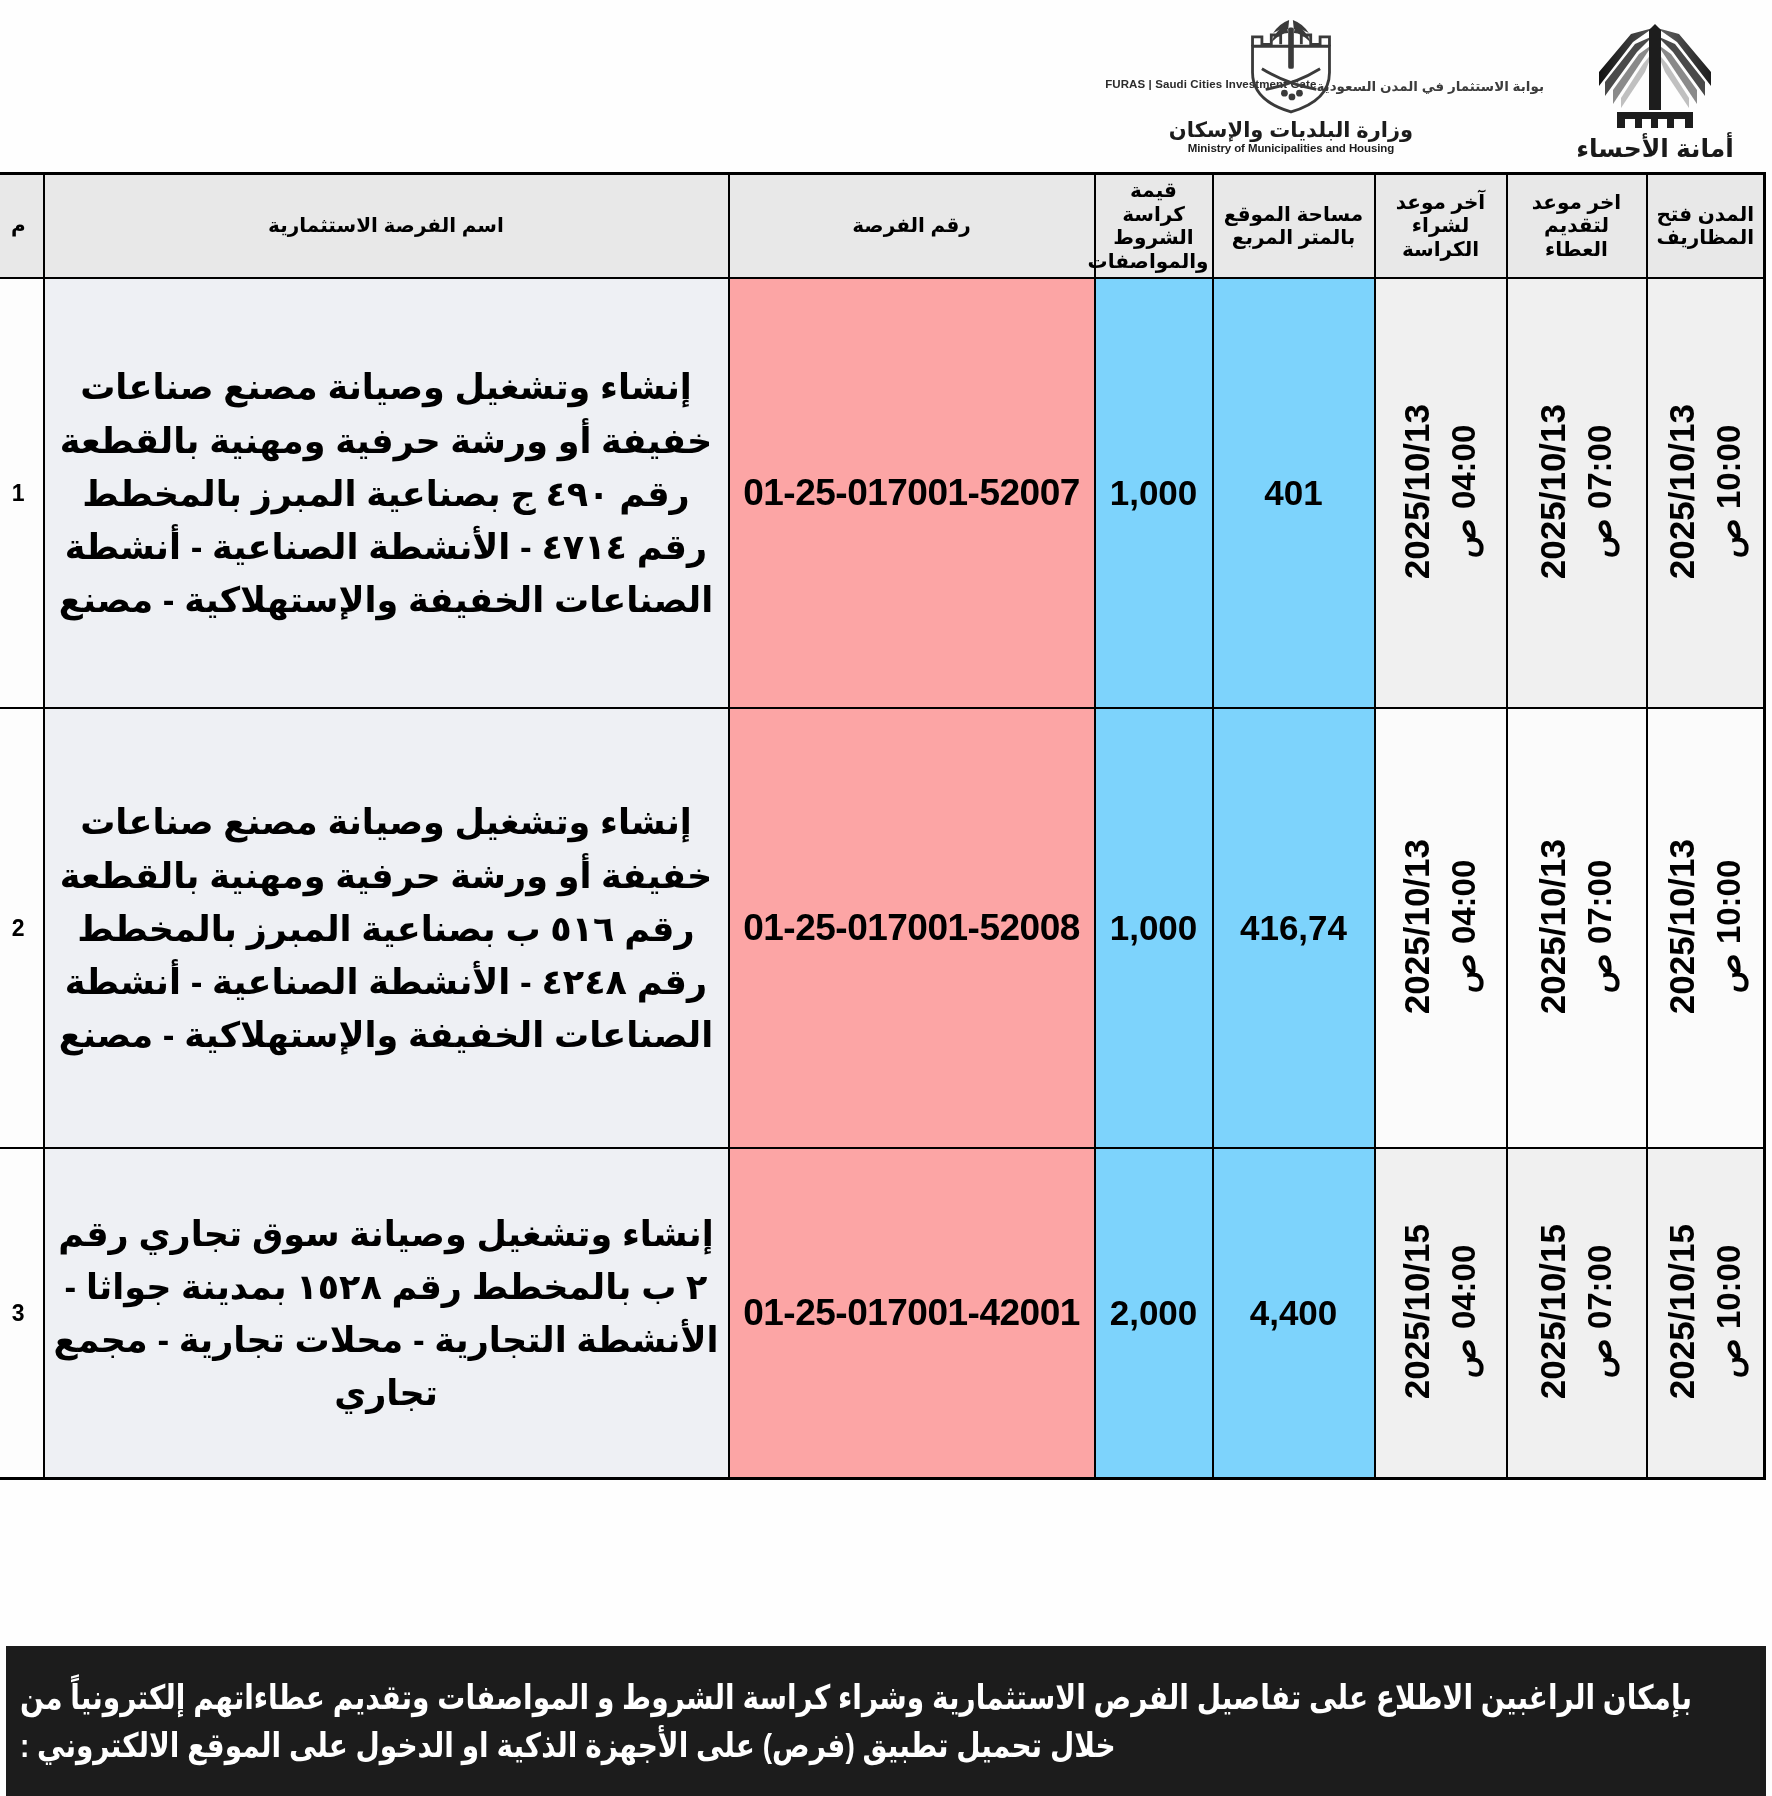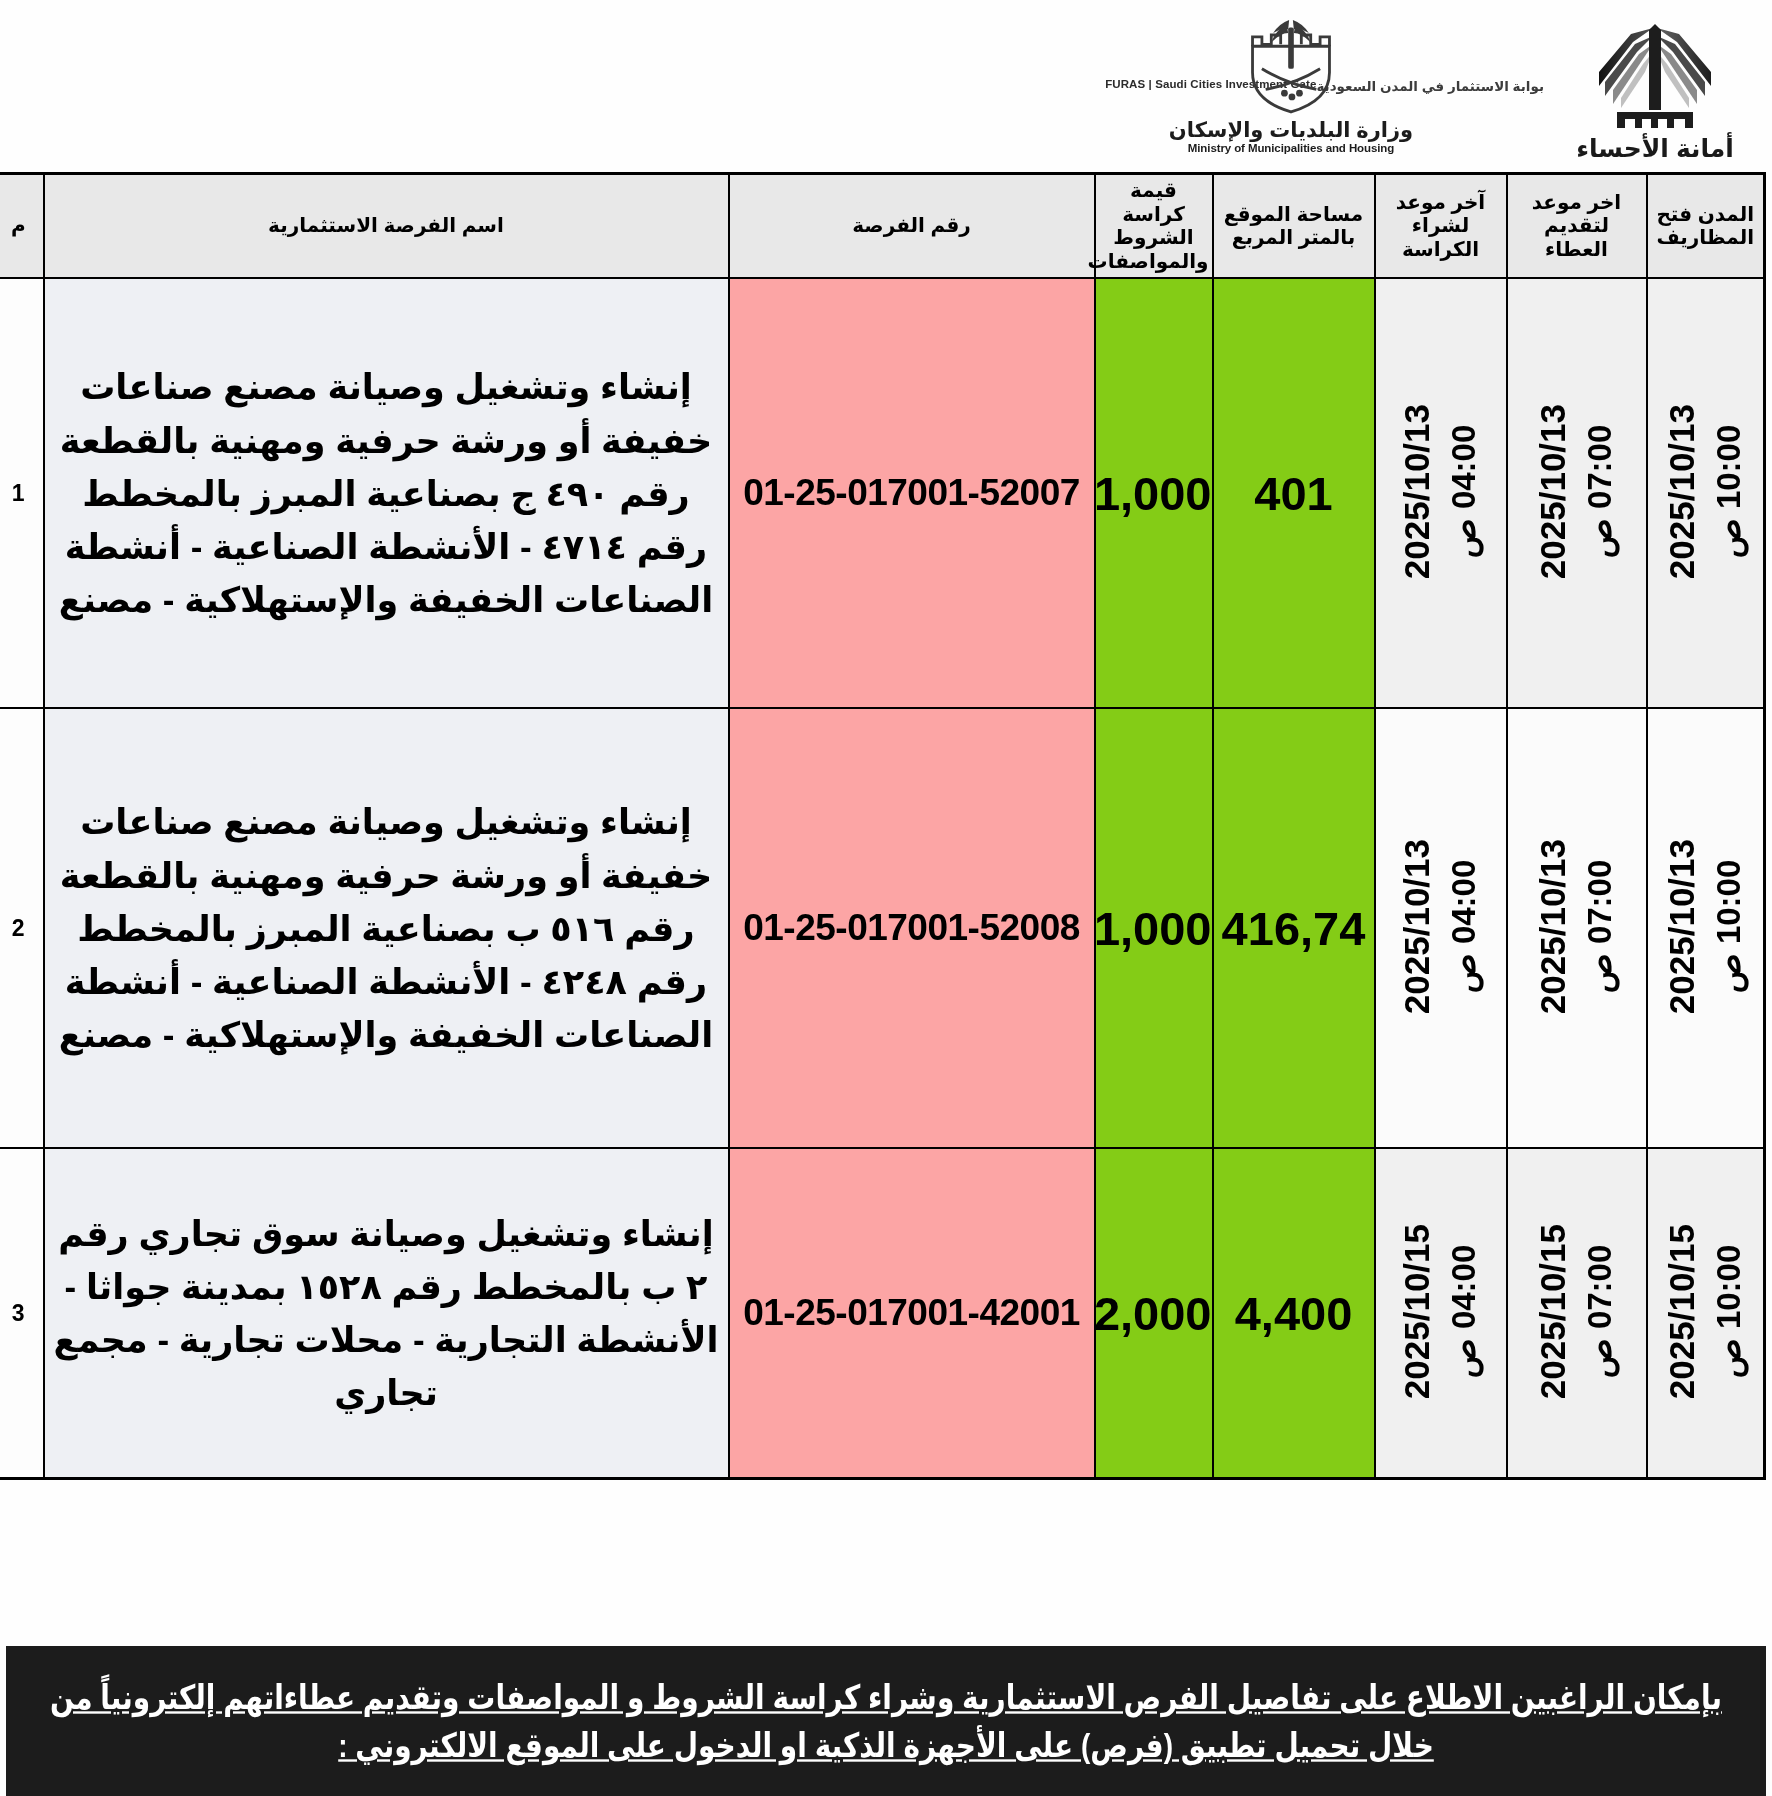--- a/index.html
+++ b/index.html
@@ -202,23 +202,23 @@
     font-size: 35px;
     font-weight: 700;
     line-height: 1.35;
     letter-spacing: 1px;
     white-space: nowrap;
     font-family: "Liberation Sans", sans-serif;
   }
   .vdate .t { font-size: 33px; }
 
   td.num-cell {
-    font-size: 47px;
-    font-weight: 700;
-    background: #84cc16;
+    font-size: 35px;
+    font-weight: 700;
+    background: #7dd3fc;
     font-family: "Liberation Sans", sans-serif;
   }
   td.oppnum-cell {
     font-size: 37px;
     font-weight: 700;
     background: #fca5a5;
     direction: ltr;
     letter-spacing: -0.5px;
     font-family: "Liberation Sans", sans-serif;
   }
@@ -239,25 +239,24 @@
 
   
   .footer {
     background: #1c1c1c;
     color: #ffffff;
     height: 150px;
     margin: 6px 6px 0 6px;
     display: flex;
     flex-direction: column;
     justify-content: center;
-    align-items: center;
+    align-items: flex-end;
     box-sizing: border-box;
     padding: 10px 14px;
     overflow: hidden;
-    text-decoration: underline;
   }
   .footer-line1 {
     font-size: 28px;
     font-weight: 700;
     line-height: 1.25;
     white-space: nowrap;
     transform: scaleY(1.2);
   }
   .footer-line2 {
     display: flex;

